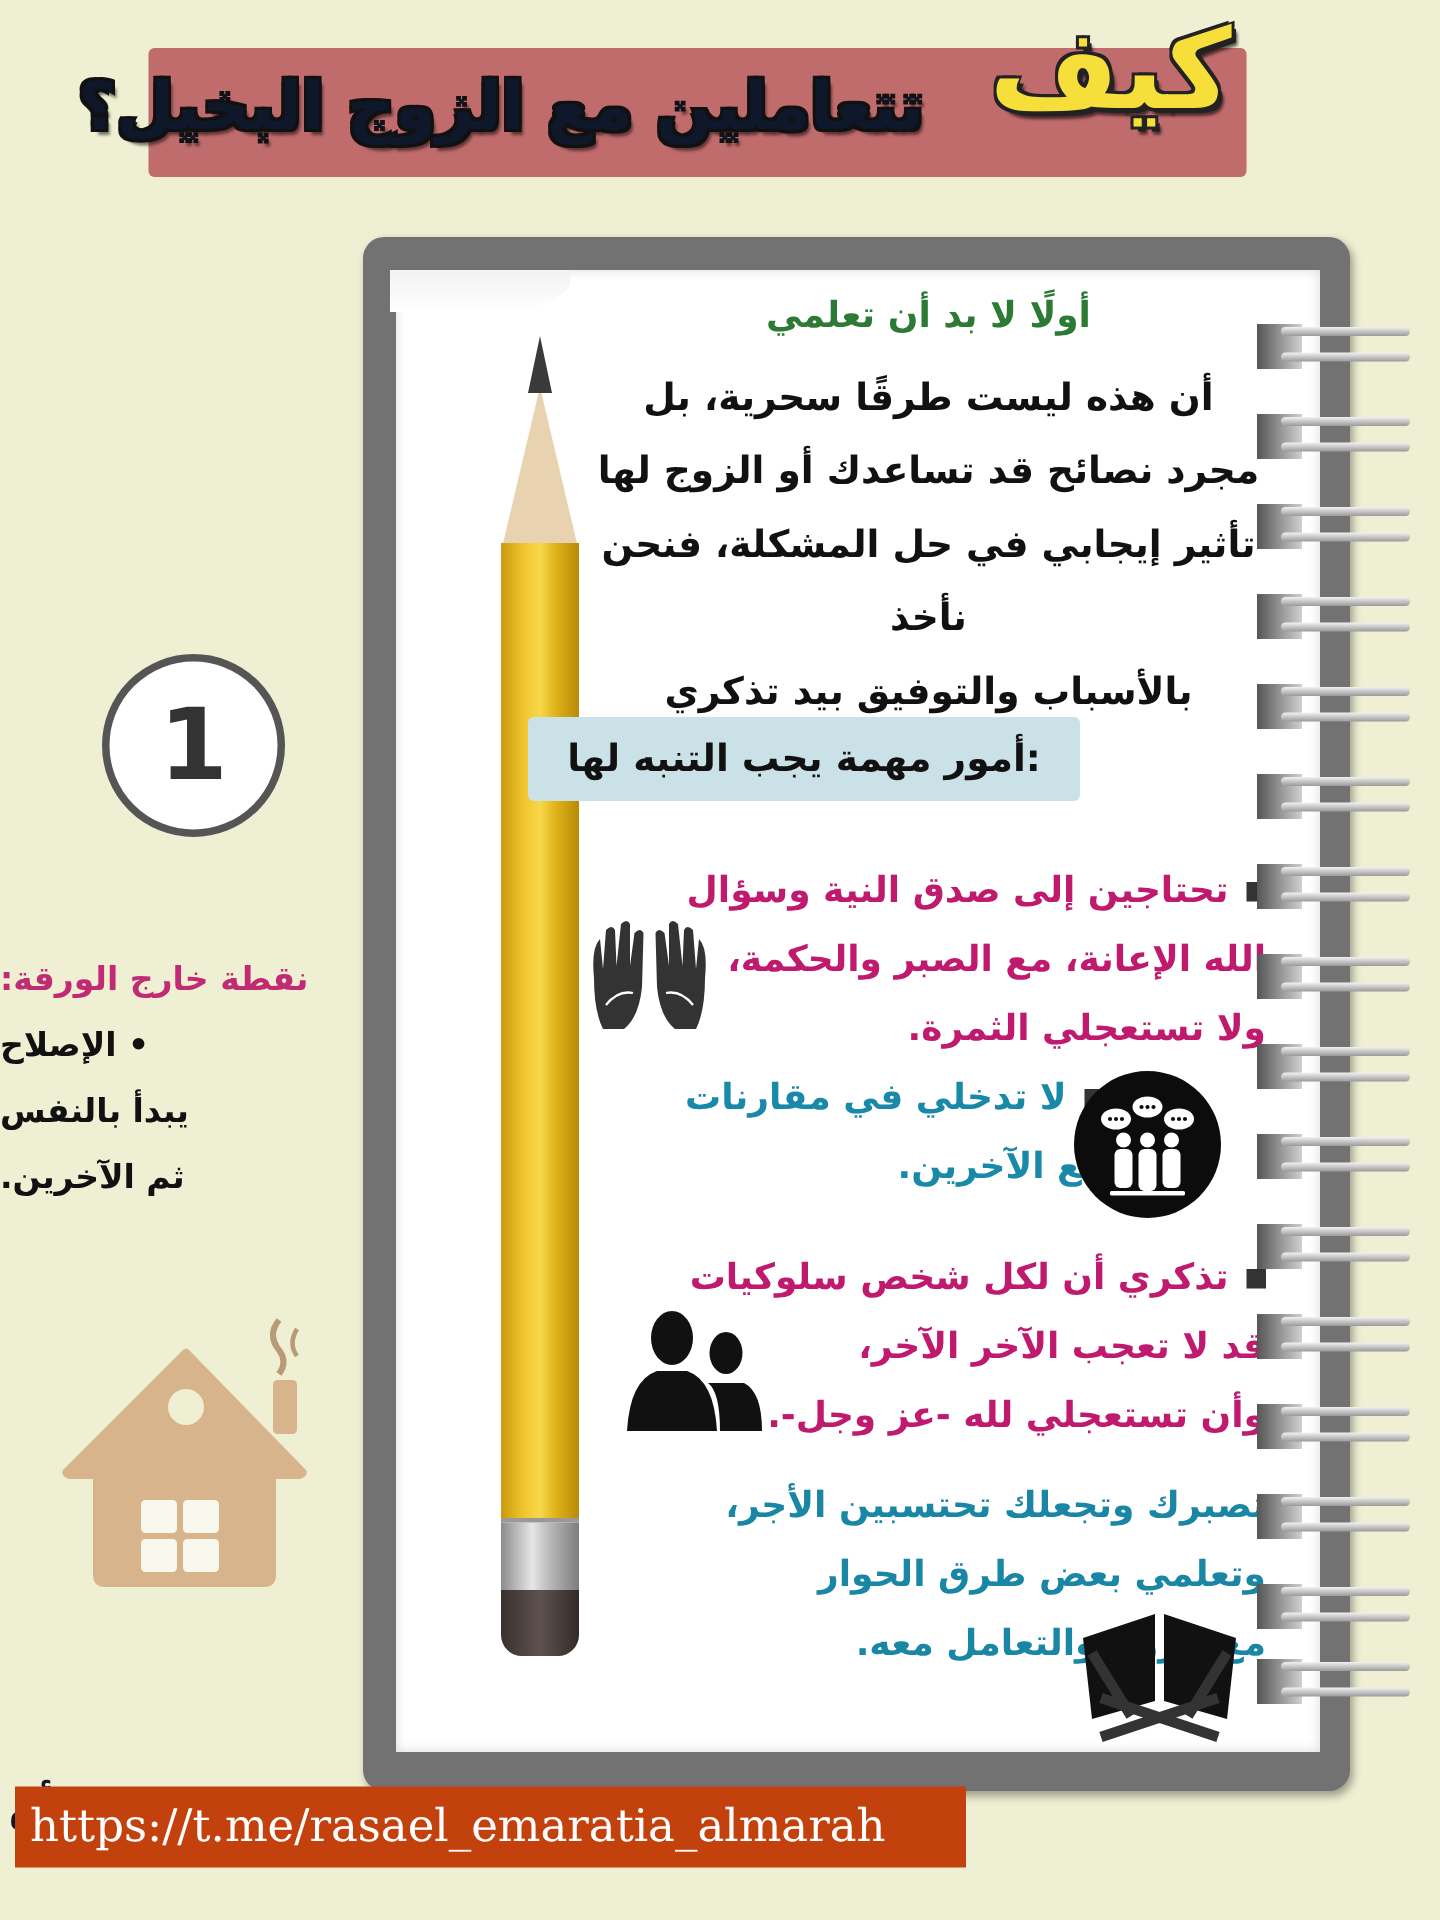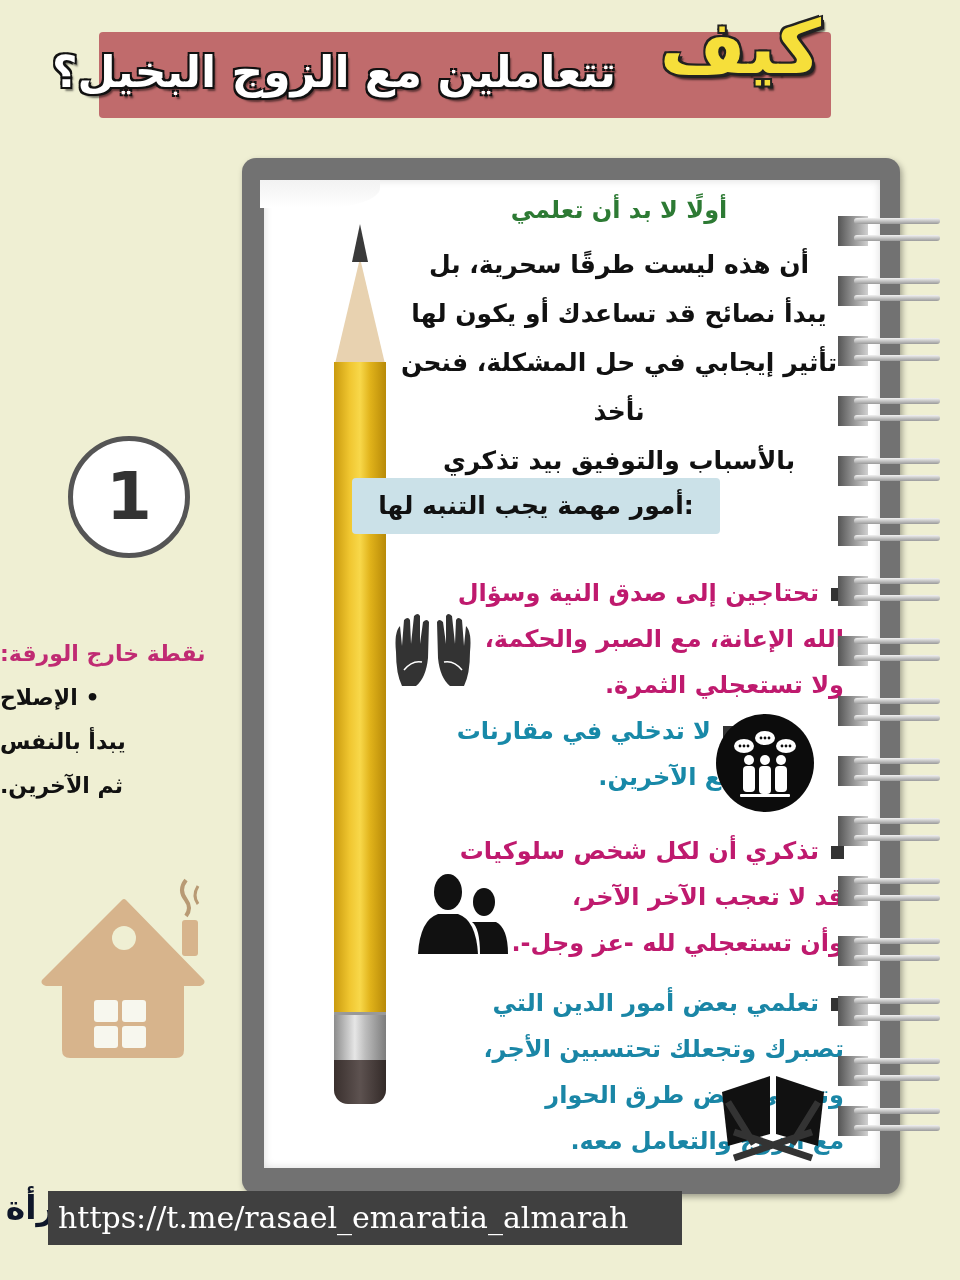--- a/index.html
+++ b/index.html
@@ -14,21 +14,21 @@
     display:flex; align-items:center; justify-content:center; direction:rtl;
   }
   .title-big {
     position:absolute; right:10px; top:-22px;
     font-size:74px; font-weight:bold; color:#f6df3a;
     text-shadow: 3px 3px 0 #222, -2px -2px 0 #222, 2px -2px 0 #222, -2px 2px 0 #222, 4px 5px 2px rgba(0,0,0,0.6);
     line-height:1; direction:rtl;
   }
   .title-rest {
     position:absolute; right:215px; top:14px;
-    font-size:44px; font-weight:bold; color:#ffffff;
+    font-size:44px; font-weight:bold; color:#0f172a;
     text-shadow: 2px 2px 0 #111, -2px -2px 0 #111, 2px -2px 0 #111, -2px 2px 0 #111, 3px 4px 2px rgba(0,0,0,0.5);
     direction:rtl; line-height:1.2; white-space:nowrap;
   }
 
   .notebook {
     position:absolute; left:242px; top:158px; width:658px; height:1036px;
     background:#727272; border-radius:14px;
     box-shadow: 2px 3px 6px rgba(0,0,0,0.35);
   }
   .paper {
@@ -91,22 +91,22 @@
     border:5px solid #555; border-radius:50%; background:#fff;
     font-size:66px; font-weight:bold; color:#333; text-align:center; line-height:112px;
   }
   .side-note { position:absolute; right:730px; top:632px; width:230px; direction:rtl; text-align:left; }
   .side-note-title { font-size:22px; font-weight:bold; color:#c02b73; line-height:44px; }
   .side-note-body { font-size:22px; font-weight:bold; color:#111; line-height:44px; }
 
   .house { position:absolute; left:38px; top:872px; width:170px; height:190px; }
   .hashtag { position:absolute; left:24px; top:1188px; width:190px; font-size:33px; font-weight:bold; color:#0f172a; direction:rtl; text-align:center; }
   .url-box {
-    position:absolute; left:10px; top:1191px; width:634px; height:54px; background:#404040;
-    color:#fff; font-family:"DejaVu Serif", serif; font-size:30px; line-height:54px; padding-left:10px; box-sizing:border-box;margin-left:38px;
+    position:absolute; left:10px; top:1191px; width:634px; height:54px; background:#c2410c;
+    color:#fff; font-family:"DejaVu Serif", serif; font-size:30px; line-height:54px; padding-left:10px; box-sizing:border-box;
   }
 </style>
 </head>
 <body>
 
 <div class="title-banner">
   <span class="title-rest">تتعاملين مع الزوج البخيل؟</span>
   <span class="title-big">كيف</span>
 </div>
 
@@ -119,21 +119,21 @@
       <div class="pencil-lead"></div>
       <div class="pencil-body"></div>
       <div class="pencil-ferrule"></div>
       <div class="pencil-eraser"></div>
     </div>
 
     <div class="content">
       <div class="intro-heading">أولًا لا بد أن تعلمي</div>
       <div class="intro-body">
         <div>أن هذه ليست طرقًا سحرية، بل</div>
-        <div>يبدأ نصائح قد تساعدك أو يكون لها</div>
+        <div>مجرد نصائح قد تساعدك أو الزوج لها</div>
         <div>تأثير إيجابي في حل المشكلة، فنحن نأخذ</div>
         <div>بالأسباب والتوفيق بيد تذكري -تعالى-.</div>
       </div>
     </div>
 
     <div class="section-box">أمور مهمة يجب التنبه لها:</div>
 
     <div class="tip tip1">
       <div><span class="bullet"></span><span>تحتاجين إلى صدق النية وسؤال</span></div>
       <div>الله الإعانة، مع الصبر والحكمة،</div>
@@ -142,21 +142,20 @@
     <div class="tip tip2">
       <div><span class="bullet"></span><span>لا تدخلي في مقارنات</span></div>
       <div>مع الآخرين.</div>
     </div>
     <div class="tip tip3">
       <div><span class="bullet"></span><span>تذكري أن لكل شخص سلوكيات</span></div>
       <div>قد لا تعجب الآخر الآخر،</div>
       <div>وأن تستعجلي لله -عز وجل-.</div>
     </div>
     <div class="tip tip4">
-      <div><span class="bullet"></span><span>تعلمي بعض أمور الدين التي</span></div>
       <div>تصبرك وتجعلك تحتسبين الأجر،</div>
       <div>وتعلمي بعض طرق الحوار</div>
       <div>مع الزوج والتعامل معه.</div>
     </div>
 
     <svg class="icon hands-icon" viewBox="0 0 86 76">
       <g fill="#333">
         <path d="M6 40 Q4 20 10 14 L12 34 L14 8 Q18 4 20 8 L21 32 L24 4 Q28 0 30 4 L30 32 L33 10 Q37 6 39 10 L38 46 Q36 66 26 74 L12 74 Q6 62 6 40 Z"></path>
         <path d="M80 40 Q82 20 76 14 L74 34 L72 8 Q68 4 66 8 L65 32 L62 4 Q58 0 56 4 L56 32 L53 10 Q49 6 47 10 L48 46 Q50 66 60 74 L74 74 Q80 62 80 40 Z"></path>
       </g>

